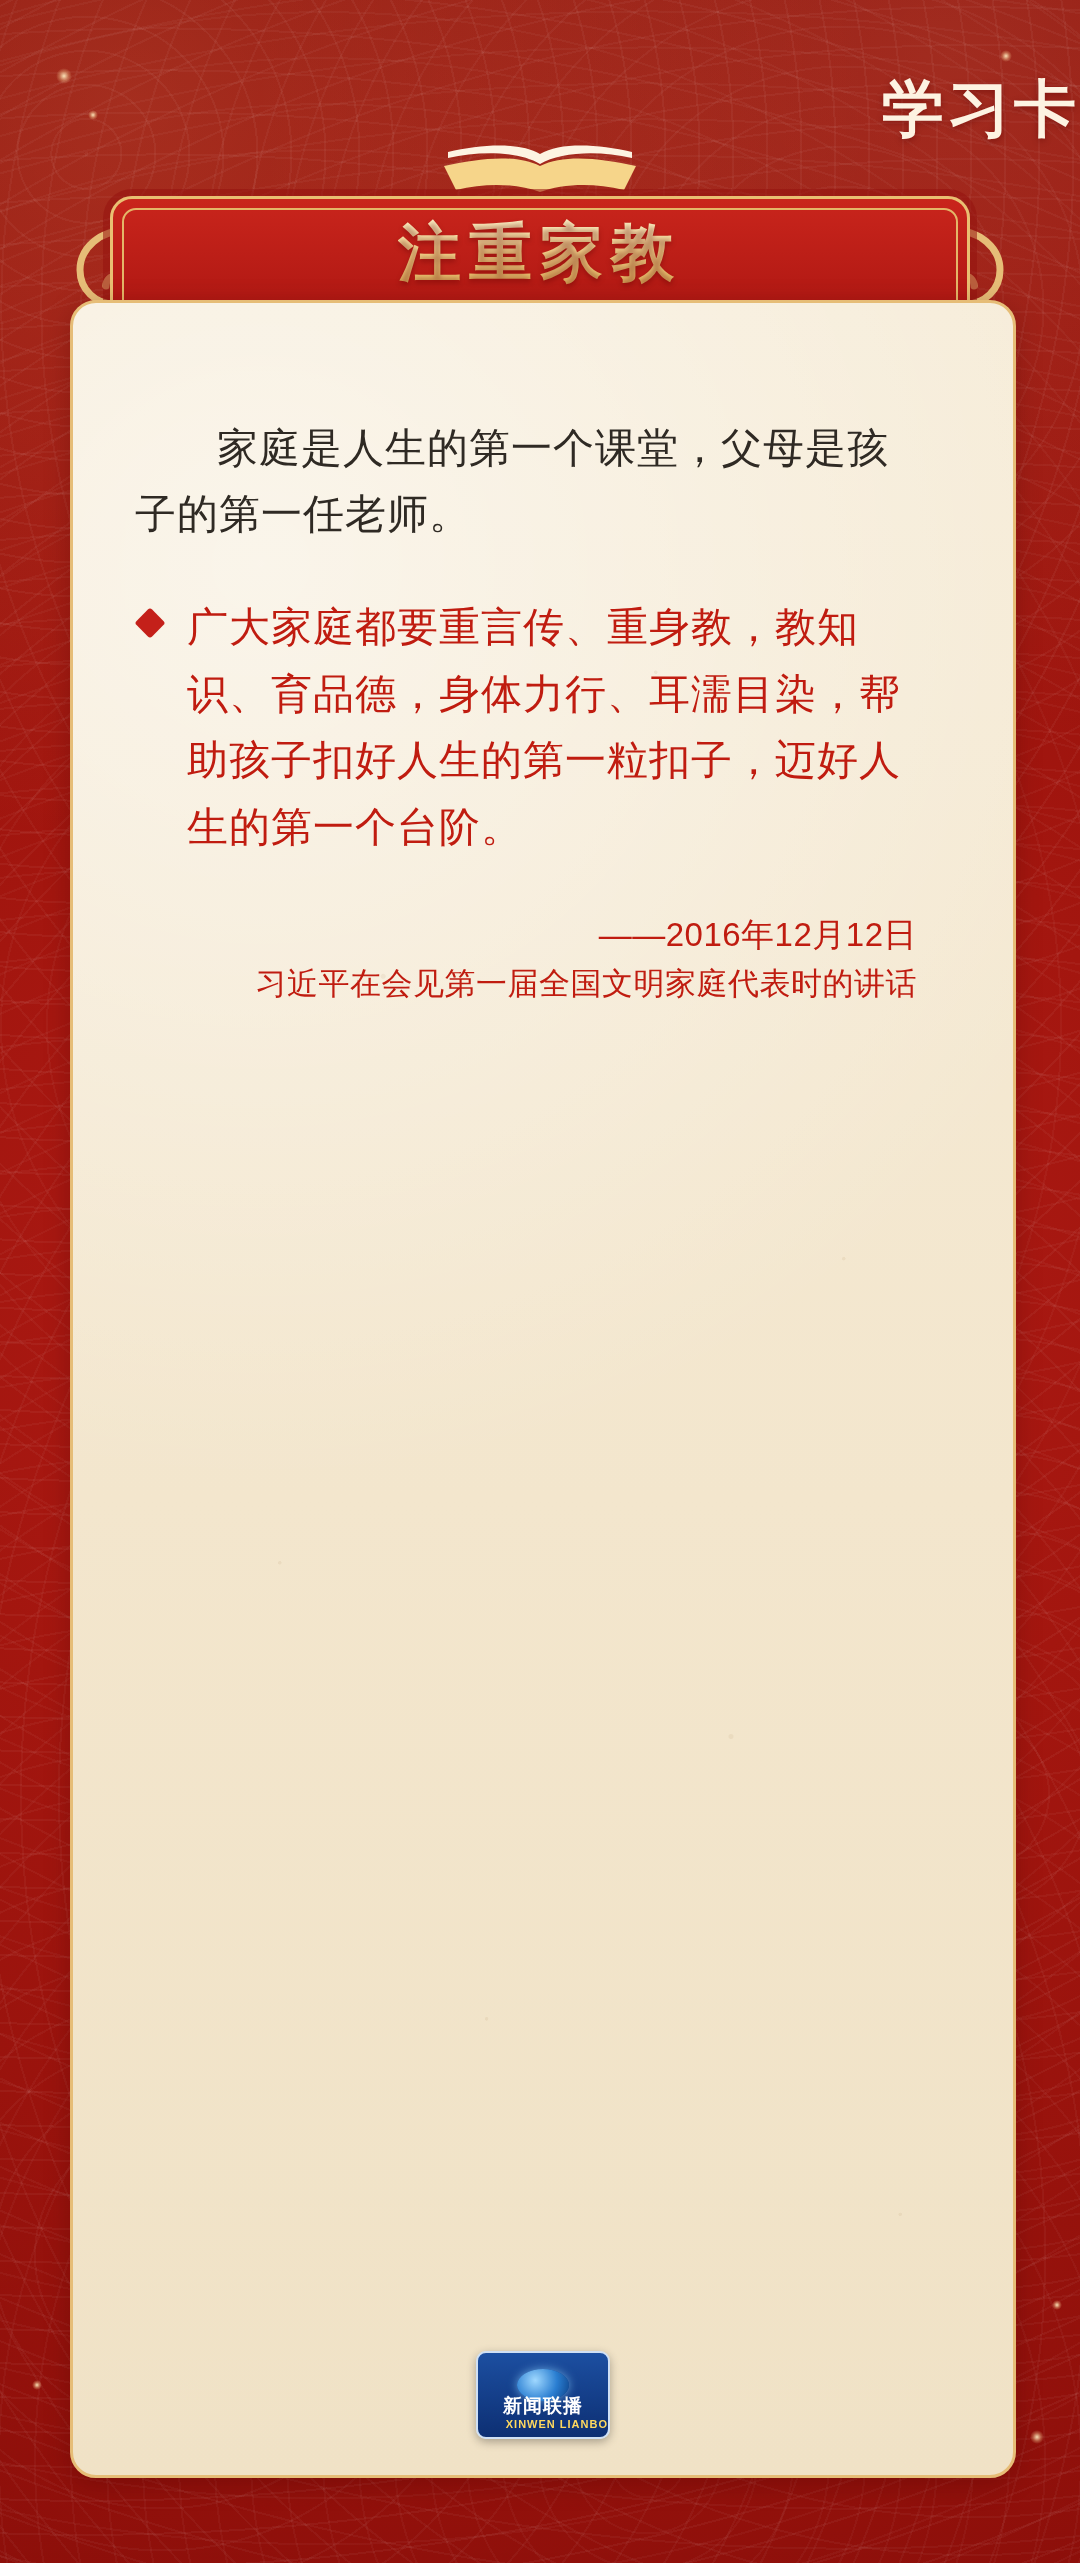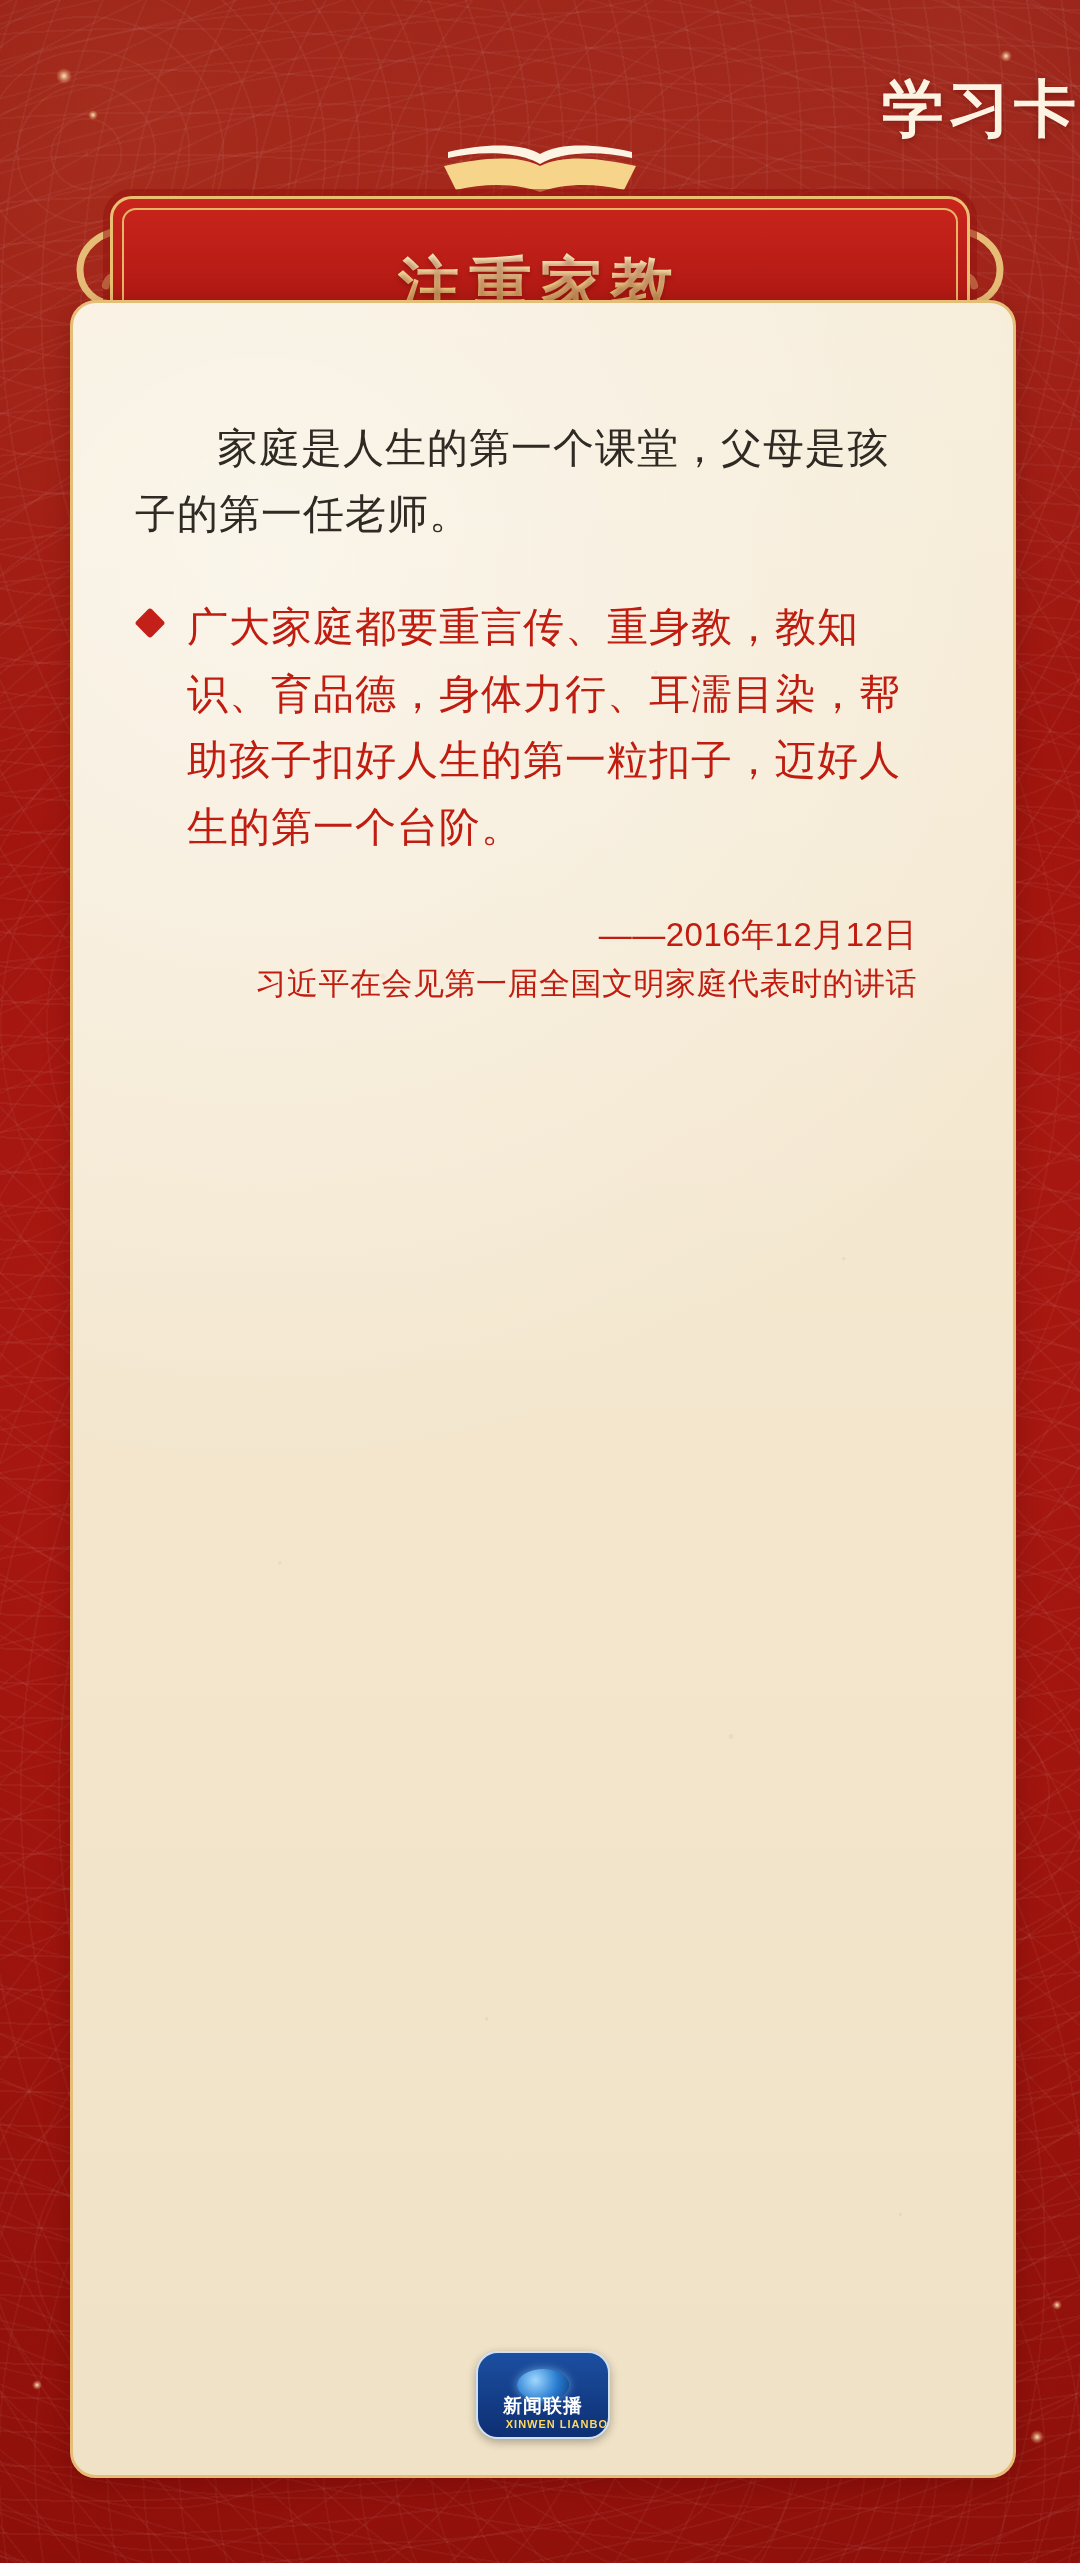--- a/index.html
+++ b/index.html
@@ -83,21 +83,21 @@
     border-radius: 22px;
     background: linear-gradient(180deg, #c9251c 0%, #a81410 100%);
     box-shadow: 0 0 0 7px rgba(150,18,14,.55);
   }
   .plaque-inner {
     position: absolute;
     inset: 9px;
     border: 2px solid #e4b668;
     border-radius: 14px;
     display: flex;
-    align-items: flex-end;
+    align-items: flex-start;
     justify-content: center;
   }
   .plaque-title {
     font-size: 63px;
     font-weight: bold;
     letter-spacing: 8px;
     color: #ffe9a8;
     background: linear-gradient(180deg,#fff6d4 0%, #f6d58a 50%, #e0ae54 100%);
     -webkit-background-clip: text;
     background-clip: text;
@@ -187,21 +187,21 @@
   .source .line2 { font-size: 31px; }
 
   
   .badge {
     position: absolute;
     left: 50%;
     transform: translateX(-50%);
     bottom: 36px;
     width: 130px;
     height: 84px;
-    border-radius: 22px;
+    border-radius: 10px;
     background: linear-gradient(180deg,#1c4fa1 0%, #0d2f73 100%);
     border: 2px solid #cfe0f5;
     box-shadow: 0 3px 10px rgba(0,0,0,.3);
     overflow: hidden;
   }
   .badge .globe {
     position: absolute;
     left: 50%;
     top: 16px;
     transform: translateX(-50%);

